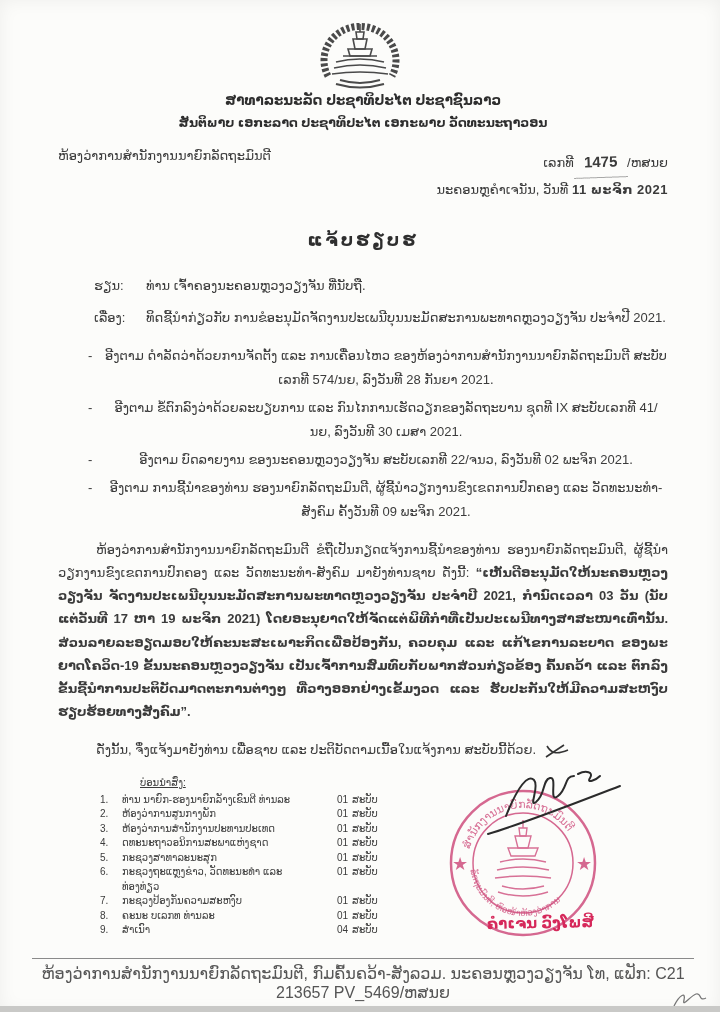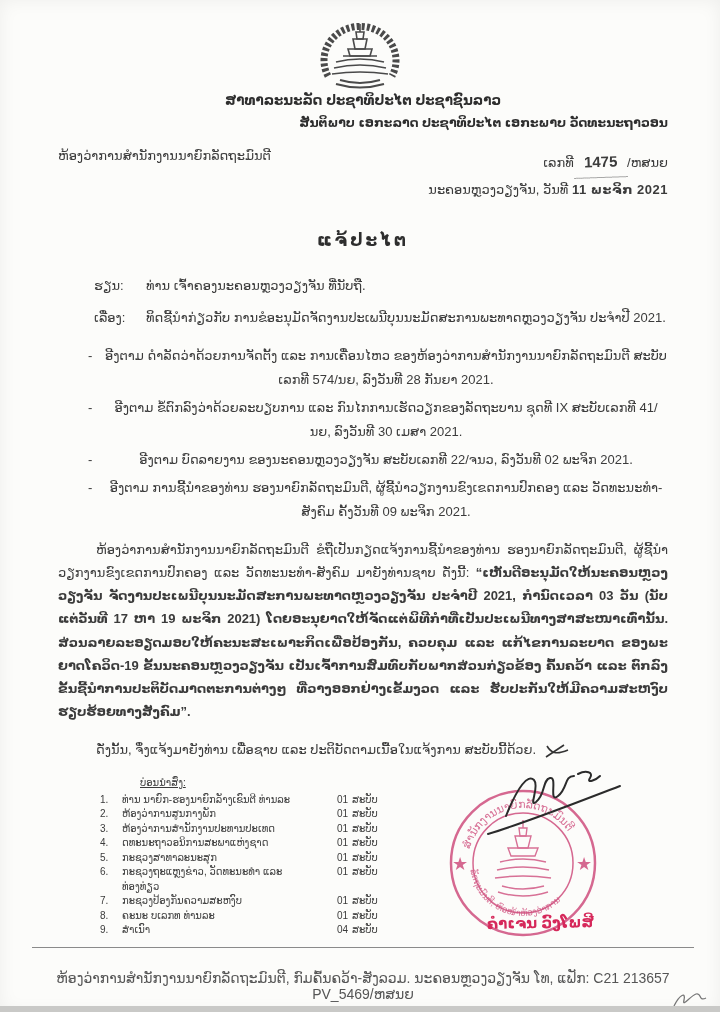--- a/index.html
+++ b/index.html
@@ -11,21 +11,21 @@
     color:#3b3b3b;
     font-family:"Liberation Sans","DejaVu Sans",sans-serif;
     font-size:13px;
     overflow:hidden;
     box-shadow:inset 0 0 18px rgba(0,0,0,.06);
   }
   .page::after{content:"";position:absolute;left:0;right:0;bottom:0;height:6px;background:#c9c9c7;}
   .col{padding:0 52px 0 58px;}
   .emblem{width:100px;height:78px;margin:12px auto 2px;display:block;}
   .h1{font-weight:700;text-align:center;font-size:13.5px;color:#2e2e2e;margin-top:2px;}
-  .h2{font-weight:700;text-align:right;font-size:12.5px;color:#2e2e2e;margin-top:7px;}
+  .h2{font-weight:700;text-align:center;font-size:12.5px;color:#2e2e2e;margin-top:7px;}
   .meta-row{display:flex;justify-content:space-between;align-items:flex-start;margin-top:18px;}
   .office{font-size:13px;}
   .meta-right{text-align:right;line-height:1.9;}
   .ref-line{white-space:nowrap;}
   .ref-num{display:inline-block;border-bottom:1px dotted #555;padding:0 10px;font-weight:700;font-size:15px;transform:rotate(-2deg);}
   .hand{font-weight:700;letter-spacing:.5px;}
   .doc-title{text-align:center;font-size:17px;letter-spacing:3px;font-weight:600;color:#2e2e2e;margin-top:28px;}
   .kv{margin-top:24px;}
   .kv-row{display:flex;margin-top:9px;line-height:1.75;}
   .kv-label{width:52px;flex:0 0 52px;margin-left:36px;}
@@ -41,21 +41,21 @@
   .sig-inner{display:inline-block;text-align:center;line-height:2.1;}
   .bottom{position:relative;height:172px;margin-top:6px;}
   .dist{position:absolute;left:42px;top:2px;font-size:10px;line-height:1.45;}
   .dist-title{text-decoration:underline;margin-left:40px;margin-bottom:2px;}
   .dist-grid{display:grid;grid-template-columns:18px 196px 26px 34px;column-gap:4px;}
   .dist-grid .num{text-align:left;}
   .dist-grid .copies{text-align:right;}
   .stamp-wrap{position:absolute;right:62px;top:6px;width:166px;height:166px;}
   .sig-svg{position:absolute;right:40px;top:-10px;width:150px;height:80px;}
   .stamp-name{position:absolute;right:74px;top:140px;font-weight:700;font-size:15px;color:#d6285a;transform:rotate(-1deg);}
-  .footer{position:absolute;left:32px;right:26px;bottom:10px;border-top:1.5px solid #8a8a8a;padding-top:22px;text-align:center;font-size:14px;color:#555;}
+  .footer{position:absolute;left:32px;right:26px;bottom:10px;border-top:1.5px solid #8a8a8a;padding-top:5px;text-align:center;font-size:16px;color:#555;}
   .footer-scribble{position:absolute;right:10px;bottom:2px;width:40px;height:22px;}
 </style>
 </head>
 <body>
 
 <div class="page">
 
   <svg class="emblem" viewBox="0 0 100 78">
     <g fill="none" stroke="#4a4a4a" stroke-width="2">
       <path d="M18,64 A 36 34 0 1 1 82,64" stroke-dasharray="3 2.2" stroke-width="7"></path>
@@ -77,25 +77,25 @@
   </svg>
 
   <div class="col">
     <div class="h1">ສາທາລະນະລັດ ປະຊາທິປະໄຕ ປະຊາຊົນລາວ</div>
     <div class="h2">ສັນຕິພາບ ເອກະລາດ ປະຊາທິປະໄຕ ເອກະພາບ ວັດທະນະຖາວອນ</div>
 
     <div class="meta-row">
       <div class="office">ຫ້ອງວ່າການສຳນັກງານນາຍົກລັດຖະມົນຕີ</div>
       <div class="meta-right">
         <div class="ref-line"><span>ເລກທີ</span><span class="ref-num">1475</span><span>/ຫສນຍ</span></div>
-        <div><span>ນະຄອນຫຼວງວຽງຈັນ, ວັນທີ</span> <span class="hand">11 ພະຈິກ 2021</span></div>
+        <div><span>ນະຄອນຫຼຄຳເຈນັນ, ວັນທີ</span> <span class="hand">11 ພະຈິກ 2021</span></div>
       </div>
     </div>
 
-    <div class="doc-title">ແຈ້ປະໄຕ</div>
+    <div class="doc-title">ແຈ້ບຮຽບຮ</div>
 
     <div class="kv">
       <div class="kv-row">
         <div class="kv-label">ຮຽນ:</div>
         <div class="kv-text">ທ່ານ ເຈົ້າຄອງນະຄອນຫຼວງວຽງຈັນ ທີ່ນັບຖື.</div>
       </div>
       <div class="kv-row">
         <div class="kv-label">ເລື່ອງ:</div>
         <div class="kv-text">ທິດຊີ້ນຳກ່ຽວກັບ ການຂໍອະນຸມັດຈັດງານປະເພນີບຸນນະມັດສະການພະທາດຫຼວງວຽງຈັນ ປະຈຳປີ 2021.</div>
       </div>

